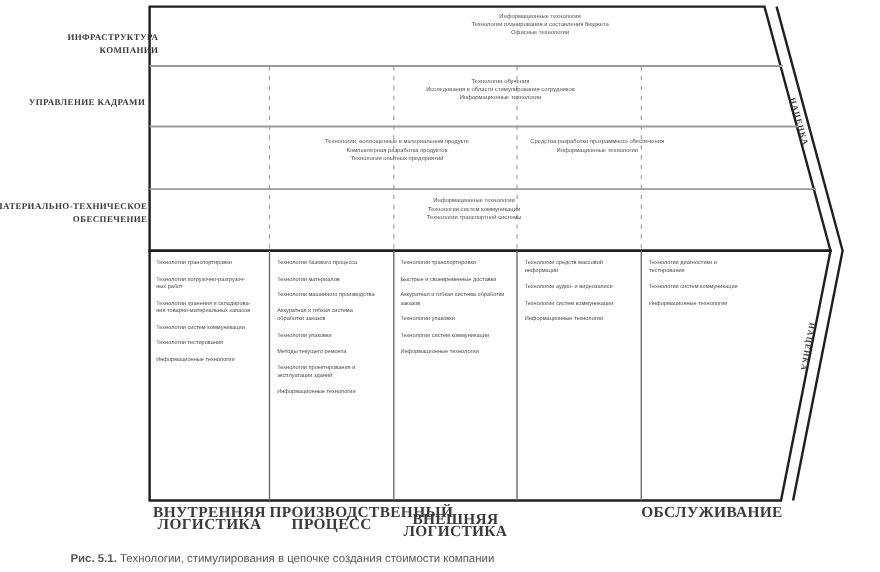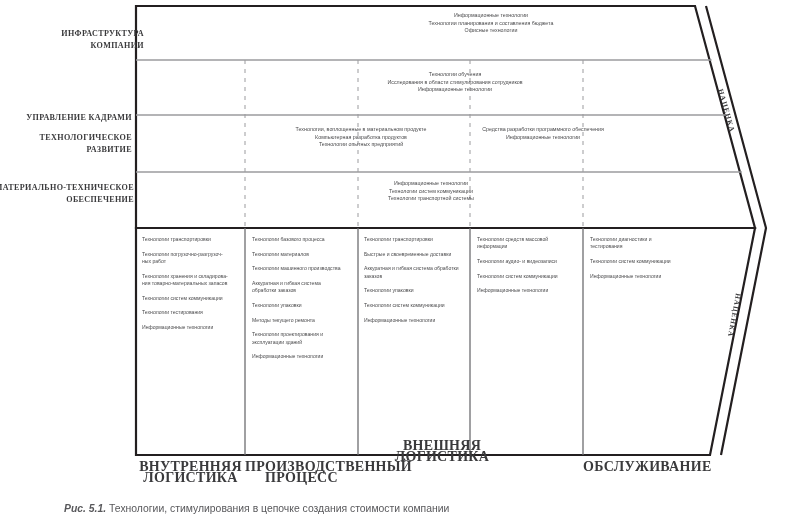--- a/index.html
+++ b/index.html
@@ -77,21 +77,21 @@
 
   
   #caption{
     position:absolute;
     left:64px;top:503px;
     font-family:"Liberation Sans", sans-serif;
     font-size:10.4px;
     color:#58585b;
     white-space:nowrap;
   }
-  #caption .num{font-style:italic;font-weight:bold;}
+  #caption .num{font-weight:bold;}
 </style>
 </head>
 <body>
 
 <div id="stage">
 
   <svg id="frame" viewBox="0 0 800 520">
 
     <path d="M136,6 L695,6 L755,228 L136,228 Z" fill="#ffffff" stroke="#231f20" stroke-width="2.2" stroke-linejoin="miter"></path>
 
@@ -112,22 +112,21 @@
 
     <g stroke="#6d6d70" stroke-width="1.3">
       <line x1="245" y1="228" x2="245" y2="455"></line>
       <line x1="358" y1="228" x2="358" y2="455"></line>
       <line x1="470" y1="228" x2="470" y2="455"></line>
       <line x1="583" y1="228" x2="583" y2="455"></line>
     </g>
   </svg>
 
   <div class="row-label" style="left:0px;top:28px;padding-left:12px;">ИНФРАСТРУКТУРА КОМПАНИИ</div>
-  <div class="row-label" style="left:0px;top:87px;margin-top:25px;">УПРАВЛЕНИЕ КАДРАМИ</div>
-  <div class="row-label" style="left:0px;top:132px;">ТЕХНОЛОГИЧЕСКОЕ РАЗВИТИЕ</div>
+  <div class="row-label" style="left:0px;top:87px;">УПРАВЛЕНИЕ КАДРАМИ</div>
   <div class="row-label wide" style="top:182px;">МАТЕРИАЛЬНО-ТЕХНИЧЕСКОЕ ОБЕСПЕЧЕНИЕ</div>
 
   <div class="support-text" style="left:336px;top:12px;width:310px;">
     <div>Информационные технологии</div>
     <div>Технологии планирования и составления бюджета</div>
     <div>Офисные технологии</div>
   </div>
 
   <div class="support-text" style="left:300px;top:71px;width:310px;">
     <div>Технологии обучения</div>
@@ -189,21 +188,21 @@
   </div>
 
   <div class="col-list" style="left:590px;top:236px;width:100px;">
     <div class="item">Технологии диагностики и<br>тестирования</div>
     <div class="item">Технологии систем коммуникации</div>
     <div class="item">Информационные технологии</div>
   </div>
 
   <div class="col-caption" style="left:136px;top:461px;width:109px;">ВНУТРЕННЯЯ ЛОГИСТИКА</div>
   <div class="col-caption" style="left:245px;top:461px;width:113px;">ПРОИЗВОДСТВЕННЫЙ ПРОЦЕСС</div>
-  <div class="col-caption" style="left:358px;top:440px;width:112px;margin-left:28px;">ВНЕШНЯЯ ЛОГИСТИКА</div>
+  <div class="col-caption" style="left:358px;top:467px;width:112px;">ВНЕШНЯЯ ЛОГИСТИКА</div>
   <div class="col-caption" style="left:583px;top:461px;width:127px;">ОБСЛУЖИВАНИЕ</div>
 
   <div class="margin-label" style="left:724px;top:88px;transform:rotate(74deg);">НАЦЕНКА</div>
   <div class="margin-label" style="left:742px;top:294px;transform:rotate(100.5deg);">НАЦЕНКА</div>
 
   <div id="caption">
     <span class="num">Рис. 5.1.</span>
     <span>Технологии, стимулирования в цепочке создания стоимости компании</span>
   </div>
 

